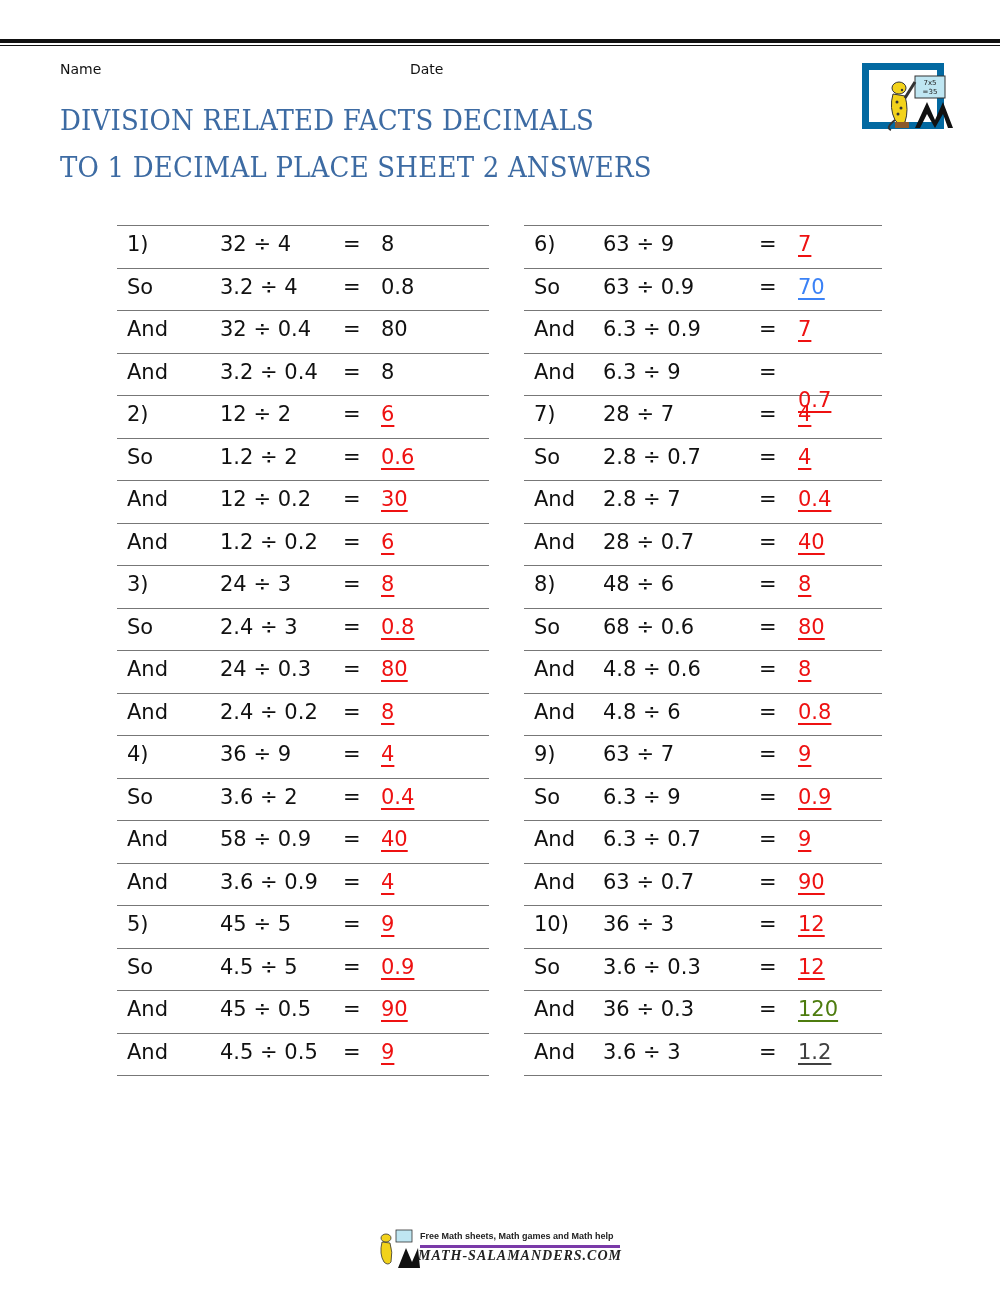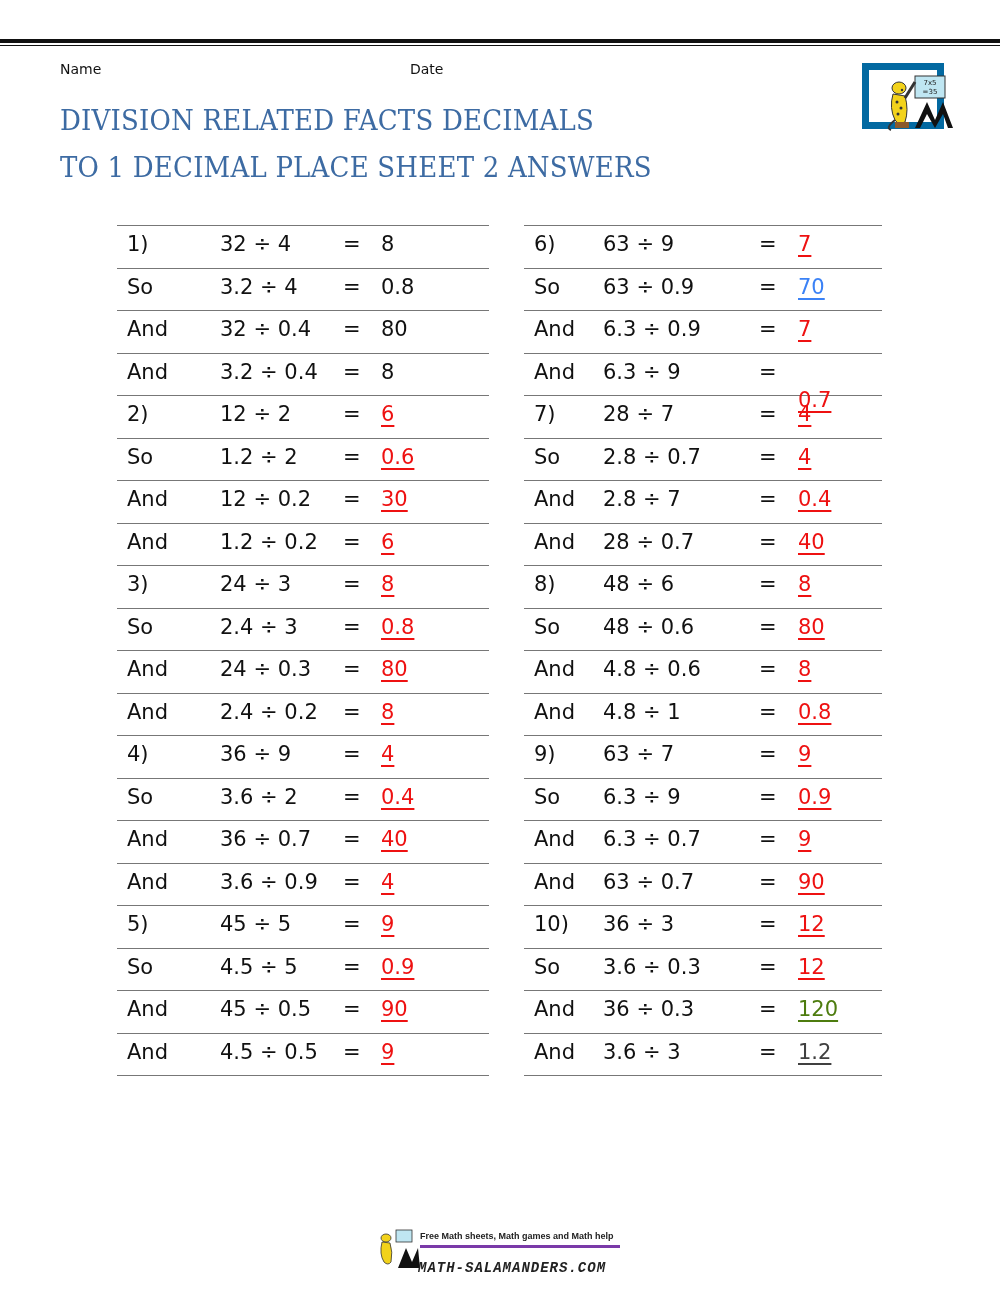--- a/index.html
+++ b/index.html
@@ -30,21 +30,21 @@
   .right .c-label { left: 10px; }
   .right .c-expr { left: 79px; }
   .right .c-eq { left: 235px; }
   .right .c-ans { left: 274px; }
   .ans-red { color: #ee1111; text-decoration: underline; text-underline-offset: 4px; }
   .footer-logo { position: absolute; left: 374px; top: 1228px; width: 252px; height: 42px; }
   .footer-tag { position: absolute; left: 420px; top: 1231px; font-size: 9px; font-weight: bold;
                 color: #222; white-space: nowrap; font-family: "Liberation Sans", sans-serif; }
   .footer-bar { position: absolute; left: 420px; top: 1245px; width: 200px; height: 3px; background: #7a3aa8; }
   .footer-site { position: absolute; left: 418px; top: 1248px; font-size: 14px; font-weight: bold; letter-spacing: 1px;
-                 color: #222; white-space: nowrap; font-family: Liberation Mono, monospace; font-style: italic; margin-top: 12px; }
+                 color: #222; white-space: nowrap; font-family: Liberation Serif, serif; font-style: italic; }
 </style>
 </head>
 <body>
 
 <div class="rule-thick"></div>
 <div class="rule-thin"></div>
 
 <div class="label name-label">Name</div>
 <div class="label date-label">Date</div>
 
@@ -149,21 +149,21 @@
       <span class="c-ans ans-red" style="color: rgb(238, 17, 17);">4</span>
     </div>
     <div class="row">
       <span class="c-label">So</span>
       <span class="c-expr">3.6 ÷ 2</span>
       <span class="c-eq">=</span>
       <span class="c-ans ans-red" style="color: rgb(238, 17, 17);">0.4</span>
     </div>
     <div class="row">
       <span class="c-label">And</span>
-      <span class="c-expr">36 ÷ 0.7</span>
+      <span class="c-expr">58 ÷ 0.9</span>
       <span class="c-eq">=</span>
       <span class="c-ans ans-red" style="color: rgb(238, 17, 17);">40</span>
     </div>
     <div class="row">
       <span class="c-label">And</span>
       <span class="c-expr">3.6 ÷ 0.9</span>
       <span class="c-eq">=</span>
       <span class="c-ans ans-red" style="color: rgb(238, 17, 17);">4</span>
     </div>
     <div class="row">
@@ -241,33 +241,33 @@
       <span class="c-ans ans-red" style="color: rgb(238, 17, 17);">40</span>
     </div>
     <div class="row">
       <span class="c-label">8)</span>
       <span class="c-expr">48 ÷ 6</span>
       <span class="c-eq">=</span>
       <span class="c-ans ans-red" style="color: rgb(238, 17, 17);">8</span>
     </div>
     <div class="row">
       <span class="c-label">So</span>
-      <span class="c-expr">48 ÷ 0.6</span>
+      <span class="c-expr">68 ÷ 0.6</span>
       <span class="c-eq">=</span>
       <span class="c-ans ans-red" style="color: rgb(238, 17, 17);">80</span>
     </div>
     <div class="row">
       <span class="c-label">And</span>
       <span class="c-expr">4.8 ÷ 0.6</span>
       <span class="c-eq">=</span>
       <span class="c-ans ans-red" style="color: rgb(238, 17, 17);">8</span>
     </div>
     <div class="row">
       <span class="c-label">And</span>
-      <span class="c-expr">4.8 ÷ 1</span>
+      <span class="c-expr">4.8 ÷ 6</span>
       <span class="c-eq">=</span>
       <span class="c-ans ans-red" style="color: rgb(238, 17, 17);">0.8</span>
     </div>
     <div class="row">
       <span class="c-label">9)</span>
       <span class="c-expr">63 ÷ 7</span>
       <span class="c-eq">=</span>
       <span class="c-ans ans-red" style="color: rgb(238, 17, 17);">9</span>
     </div>
     <div class="row">

